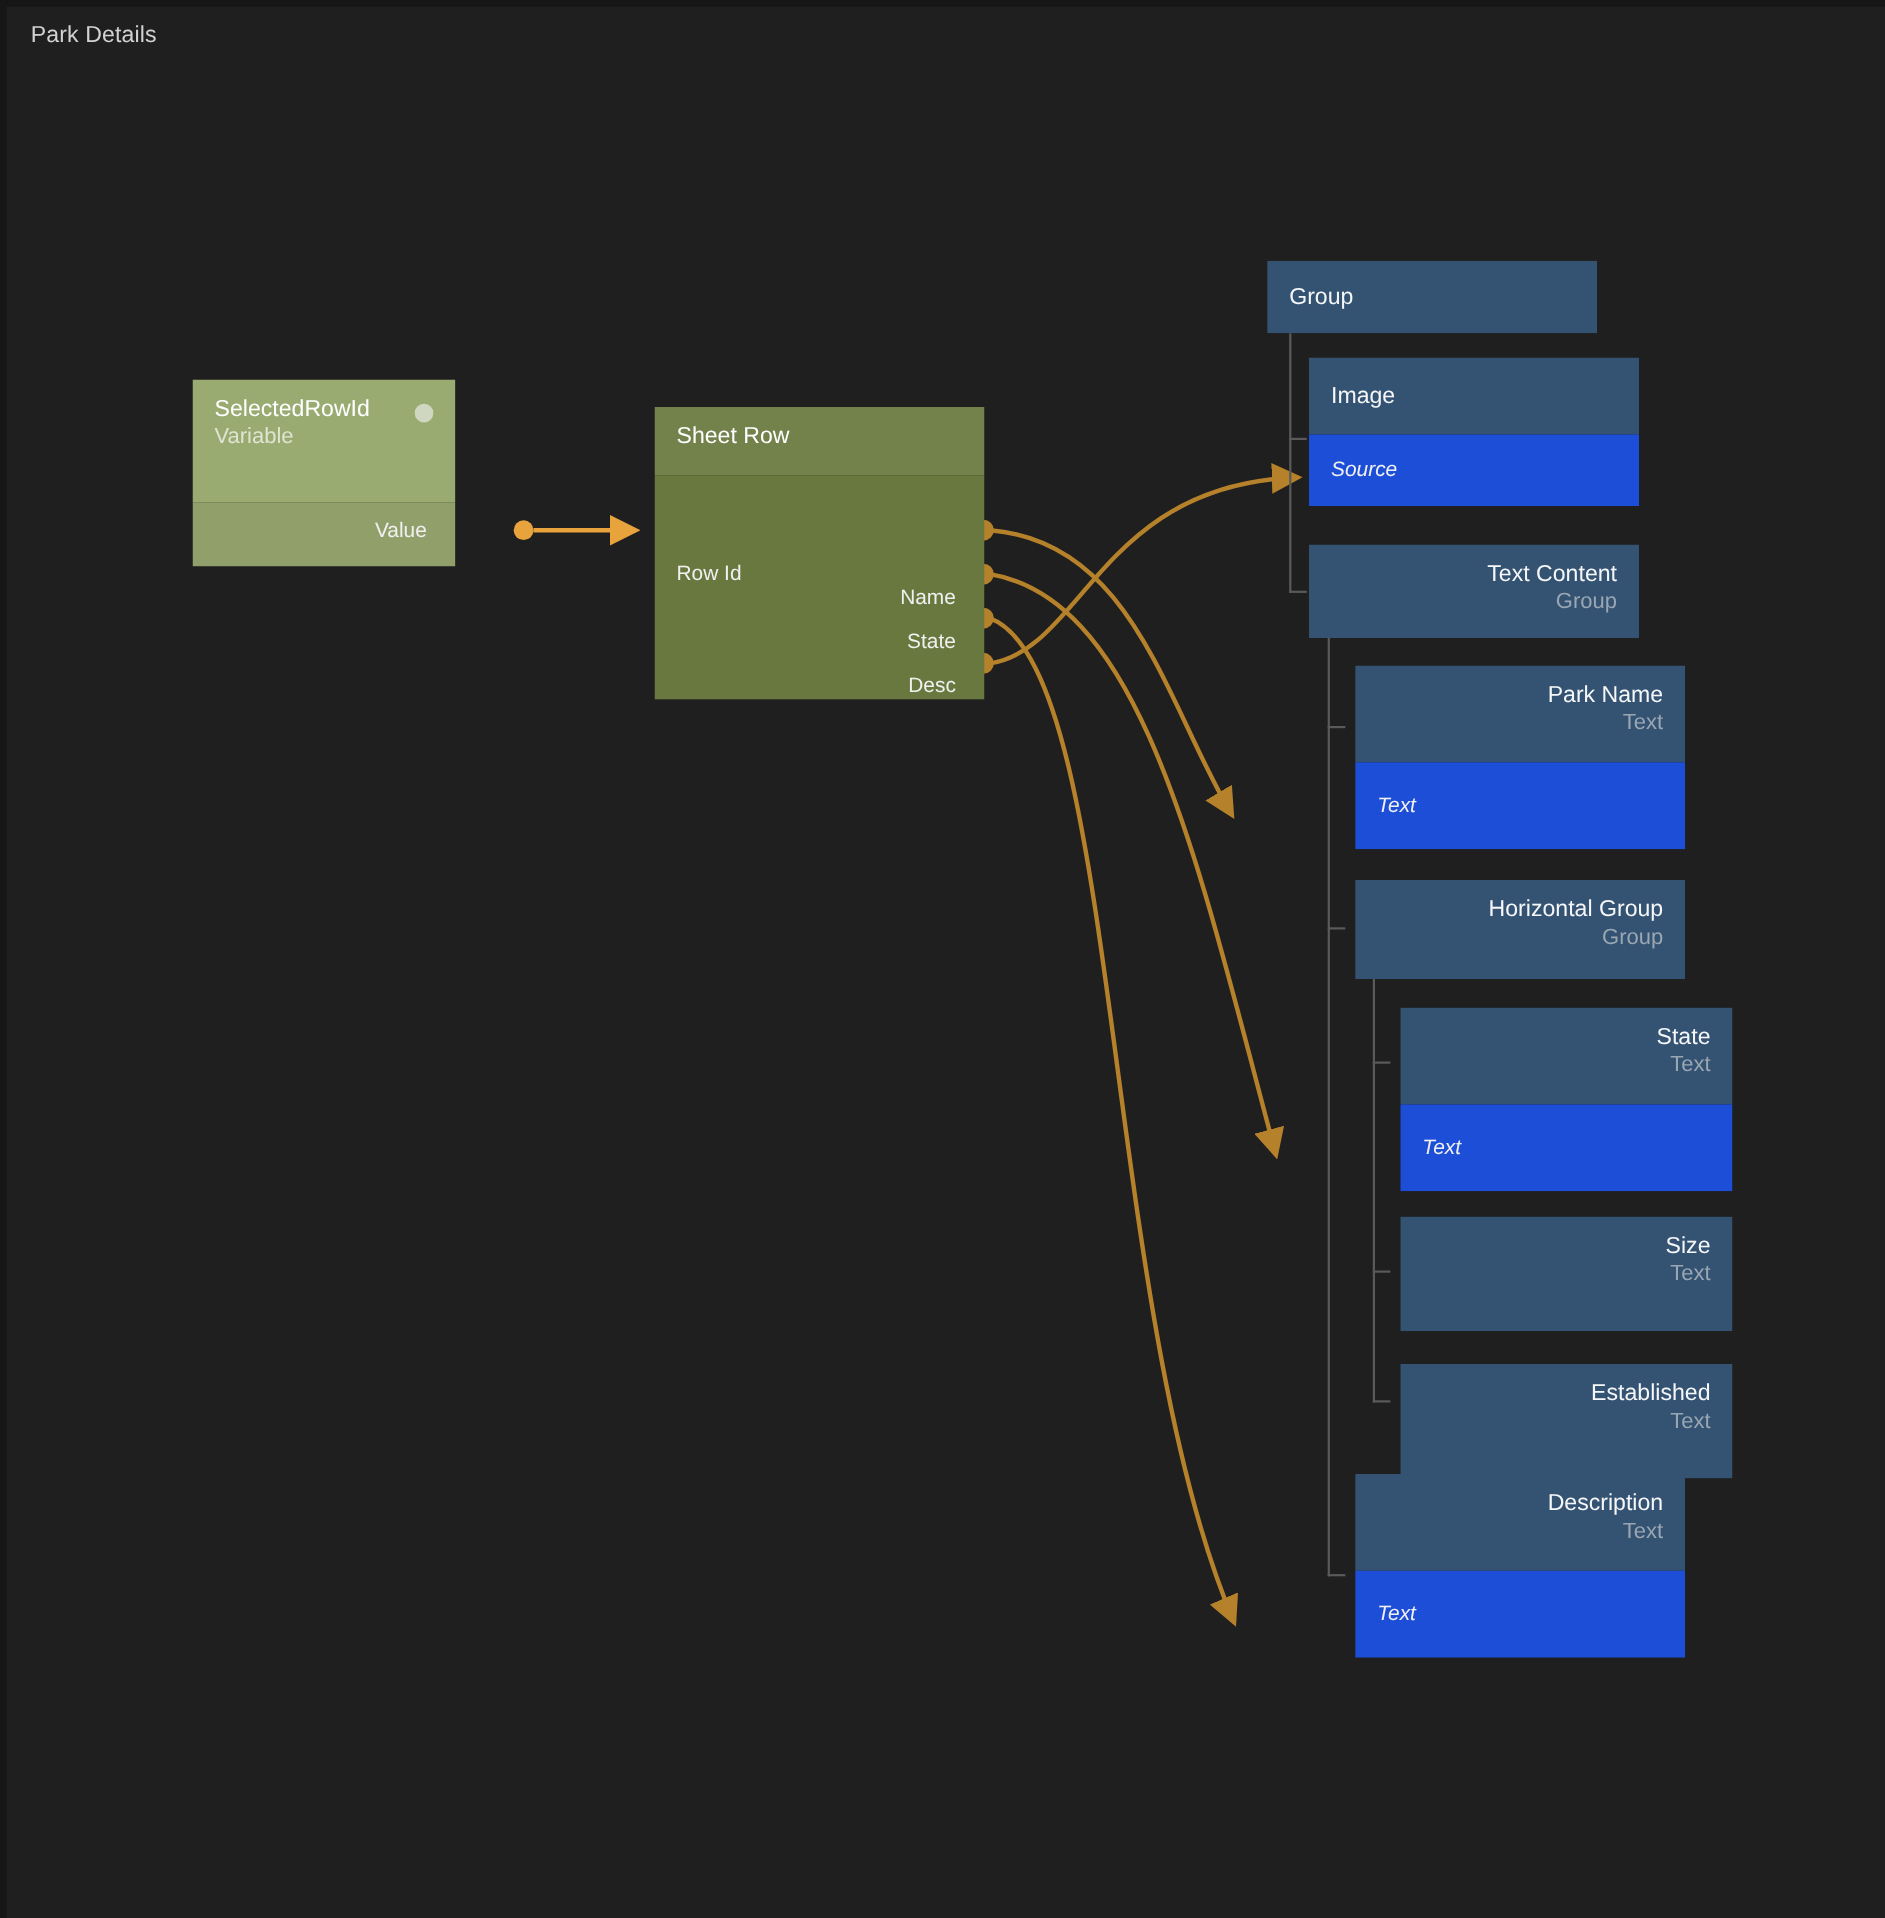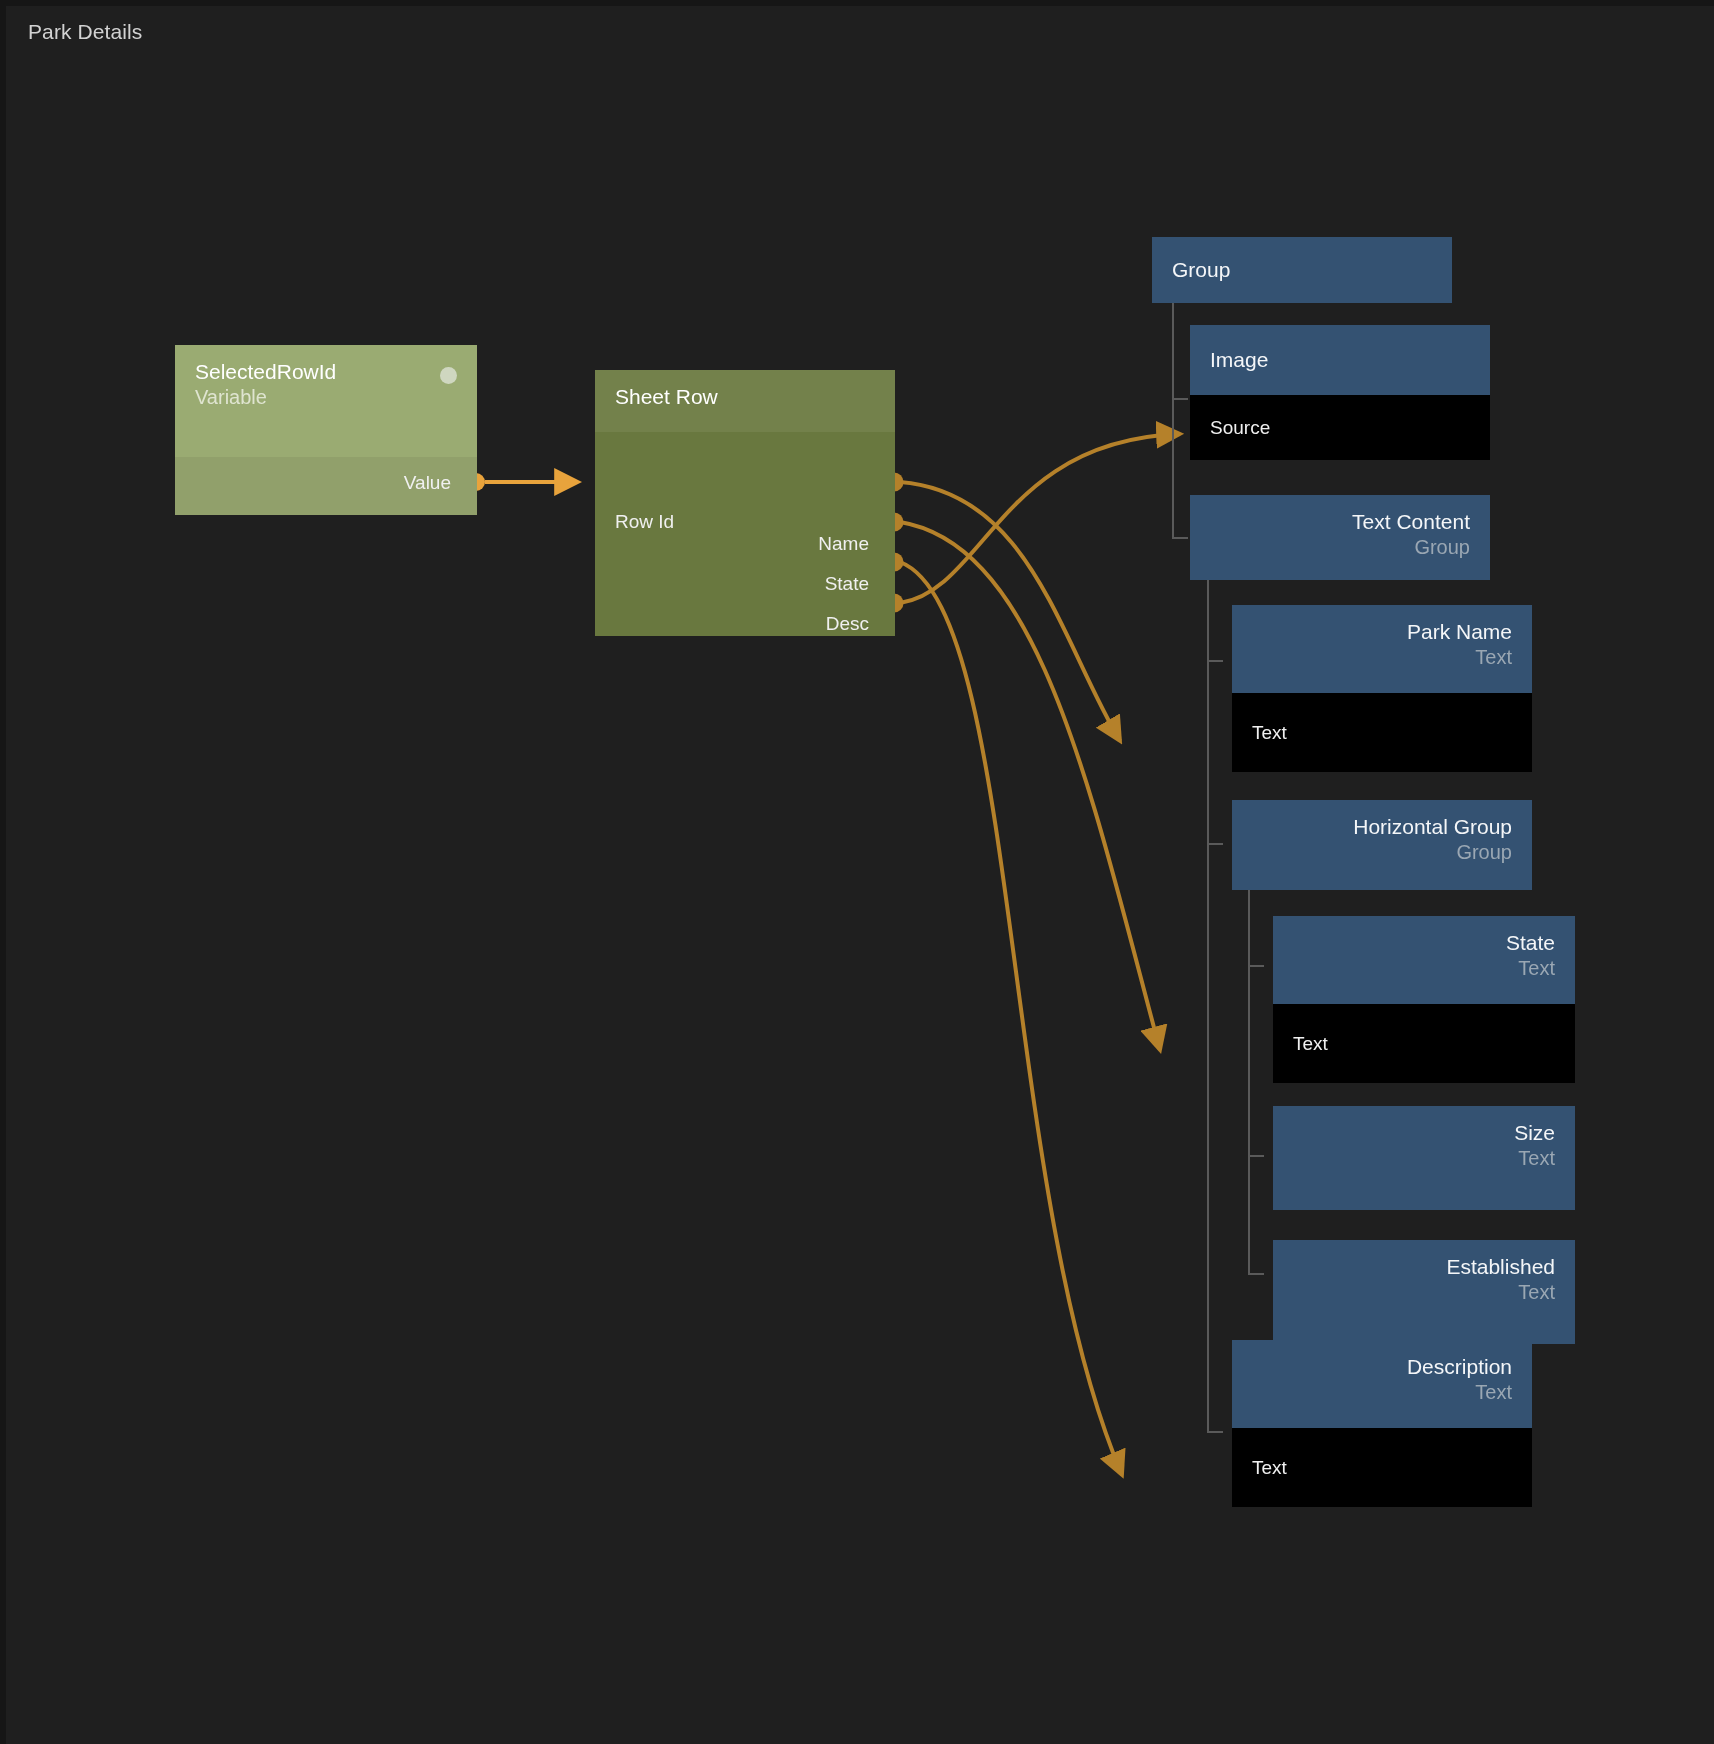--- a/index.html
+++ b/index.html
@@ -93,21 +93,21 @@
   .node.green .node-title { color: #ffffff; }
   .node.green .node-sub { color: #dfe4d0; }
 
   .node.green-dark .node-head { background: #73814b; }
   .node.green-dark .node-body { background: #69783f; }
 
   
   .node.blue .node-head { background: #33506e; text-align: right; }
   .node.blue .node-body { background: #2d4counterfeit; }
   .node.blue .node-head { background: #345272; }
-  .node.blue .node-body { background: #000000; }
+  .node.blue .node-body { background: #1d4ed8; font-style: italic; }
   .node.blue .node-title { color: #f4f6f8; }
   .node.blue .node-sub { color: #9aa7b3; }
 
   
   .state-dot {
     position: absolute;
     width: 17px; height: 17px;
     border-radius: 50%;
     background: #cfd7c0;
   }
@@ -172,21 +172,21 @@
   <div class="guide v" style="left:1207px; top:565px; height:868px;"></div>
   <div class="guide h" style="left:1207px; top:660px; width:16px;"></div>
   <div class="guide h" style="left:1207px; top:843px; width:16px;"></div>
   <div class="guide h" style="left:1207px; top:1431px; width:16px;"></div>
 
   <div class="guide v" style="left:1248px; top:875px; height:400px;"></div>
   <div class="guide h" style="left:1248px; top:965px; width:16px;"></div>
   <div class="guide h" style="left:1248px; top:1155px; width:16px;"></div>
   <div class="guide h" style="left:1248px; top:1273px; width:16px;"></div>
 
-  <div class="node green" style="left:175px; top:345px; width:302px; height:170px;">
+  <div class="node green" style="left:175px; top:345px; width:239px; height:170px;">
     <div class="node-head" style="height:112px;">
       <div class="node-title">SelectedRowId</div>
       <div class="node-sub">Variable</div>
       <div class="state-dot" style="right:20px; top:22px;"></div>
     </div>
     <div class="node-body" style="height:58px;">
       <div class="port-row out" style="height:52px; padding-right:26px;">
         <span class="port-label">Value</span>
       </div>
     </div>

